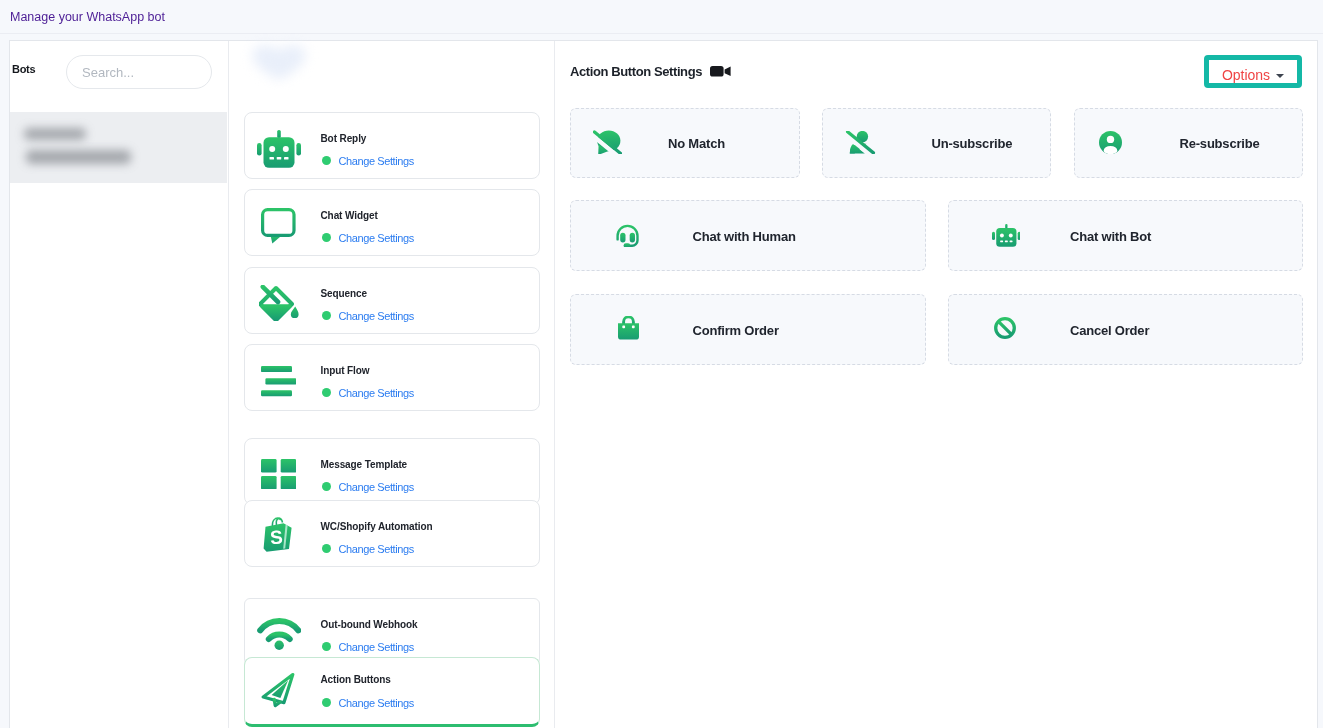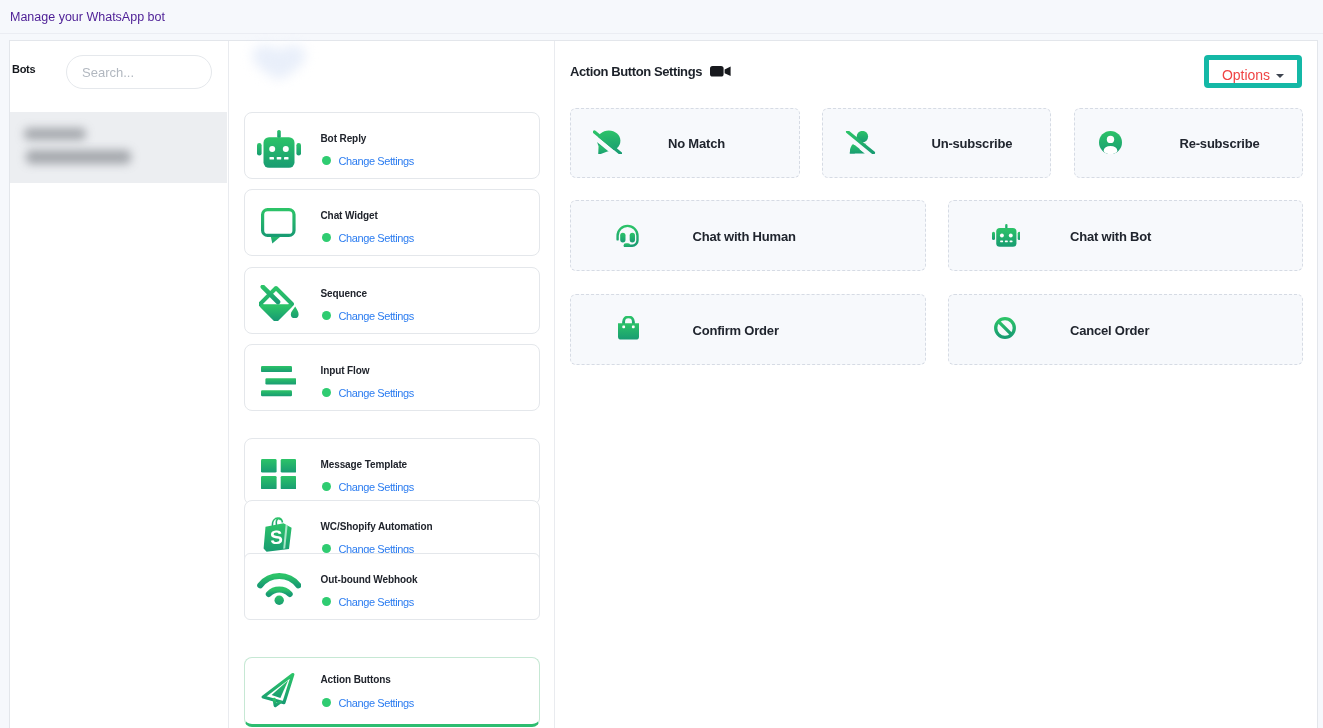--- a/index.html
+++ b/index.html
@@ -127,21 +127,21 @@
       <path d="M9.5 9 Q9 3.5 12.5 1.6 Q16 0 17.8 3" fill="none" stroke="url(#g)" stroke-width="1.6"></path>
       <path d="M2.5 9.8 L20.5 6.2 L24 8.2 L28.6 10.8 L26 32 L3.6 34.8 L0.6 31.5 Z" fill="url(#g)"></path>
       <path d="M22.6 7.4 L24.6 8.6 L22.2 31.4 L20.2 31.7 Z" fill="#a8e6c8"></path>
       <path d="M13.5 7.8 Q12.5 2.8 15.5 1.5 Q18.5 0.5 19.5 5.5" fill="none" stroke="url(#g)" stroke-width="1.6"></path>
       <text x="6.8" y="26.8" font-family="Liberation Sans, sans-serif" font-weight="bold" font-size="19" fill="#fff" transform="rotate(-4 15 18)">S</text>
     </svg>
     <div class="ttl">WC/Shopify Automation</div>
     <div class="dot"></div>
     <div class="lnk">Change Settings</div>
   </div>
-  <div class="mcard" style="top:512px;border-radius:6px;">
+  <div class="mcard" style="top:557px;border-radius:6px;">
     <svg class="micon" style="left:12px; top:17.6px;" width="44.5" height="33" viewBox="0 0 44.5 33">
       <path d="M3.2 13.4 A 24 24 0 0 1 41.3 13.4" fill="none" stroke="url(#g)" stroke-width="6" stroke-linecap="round"></path>
       <path d="M11.8 22 A 14.5 14.5 0 0 1 32.7 22" fill="none" stroke="url(#g)" stroke-width="6" stroke-linecap="round"></path>
       <circle cx="22.2" cy="28.2" r="4.7" fill="url(#g)"></circle>
     </svg>
     <div class="ttl">Out-bound Webhook</div>
     <div class="dot"></div>
     <div class="lnk">Change Settings</div>
   </div>
   <div class="mcard" id="mcard8" style="top:615.8px;">

